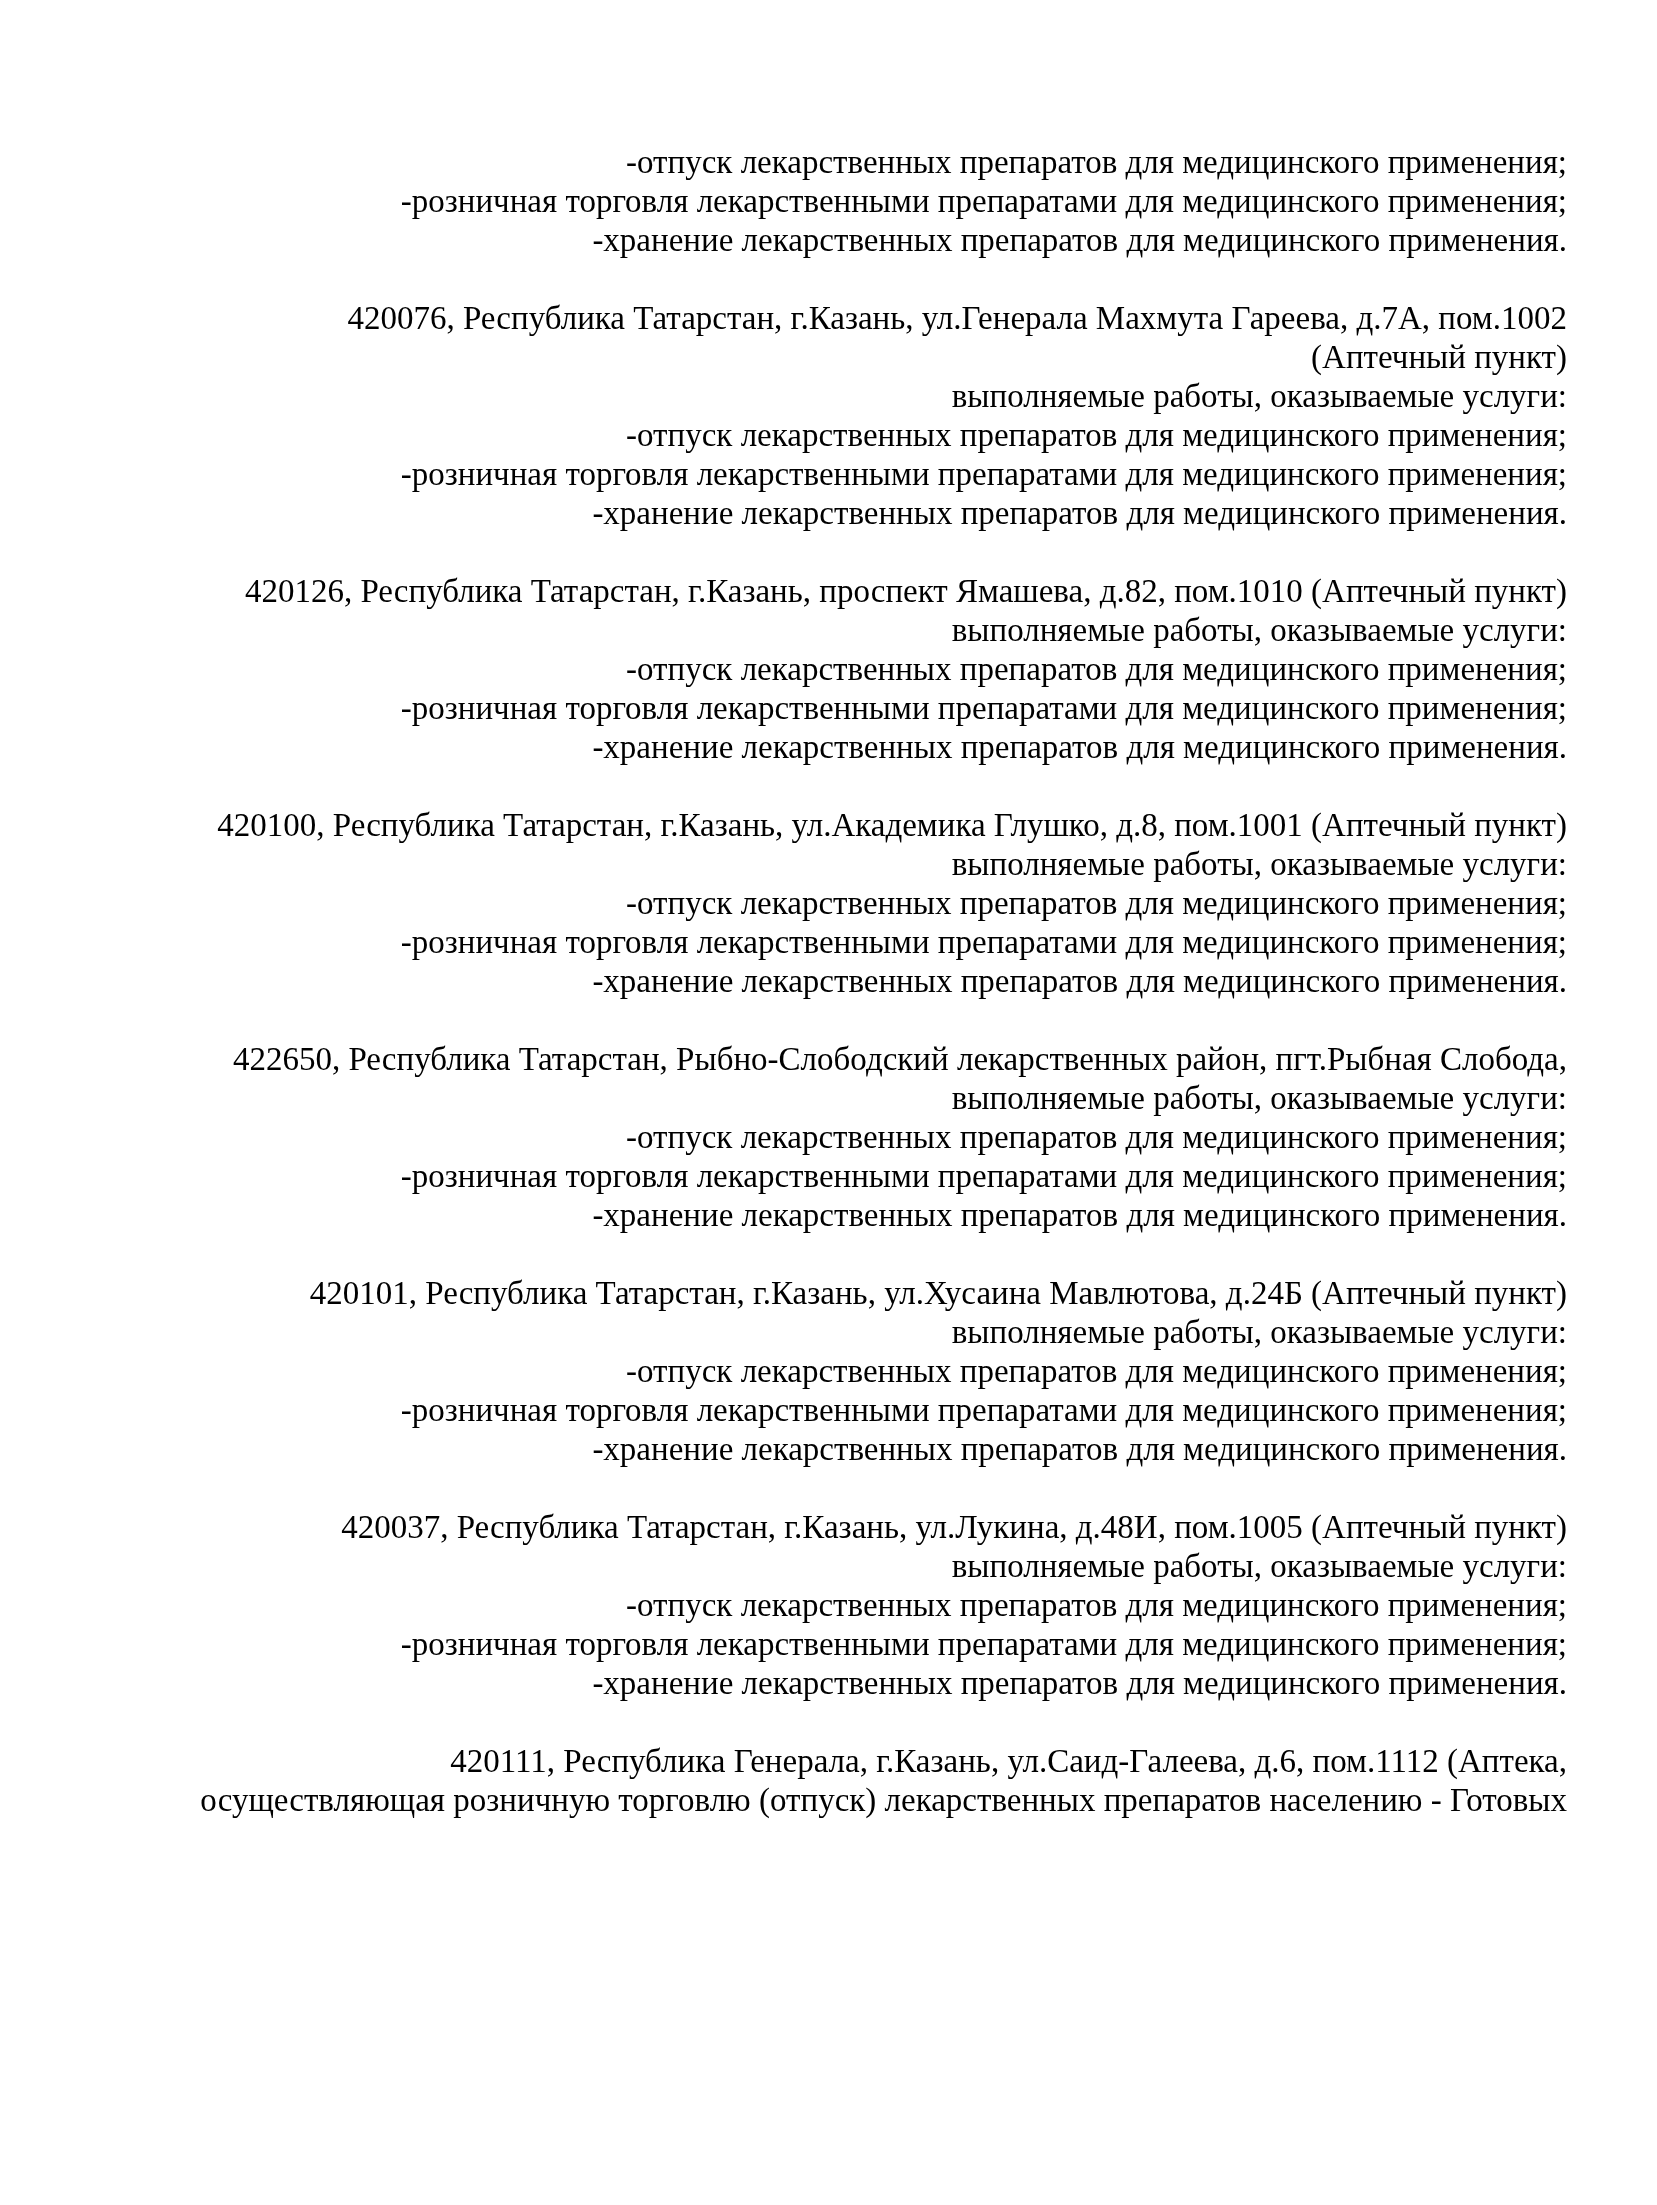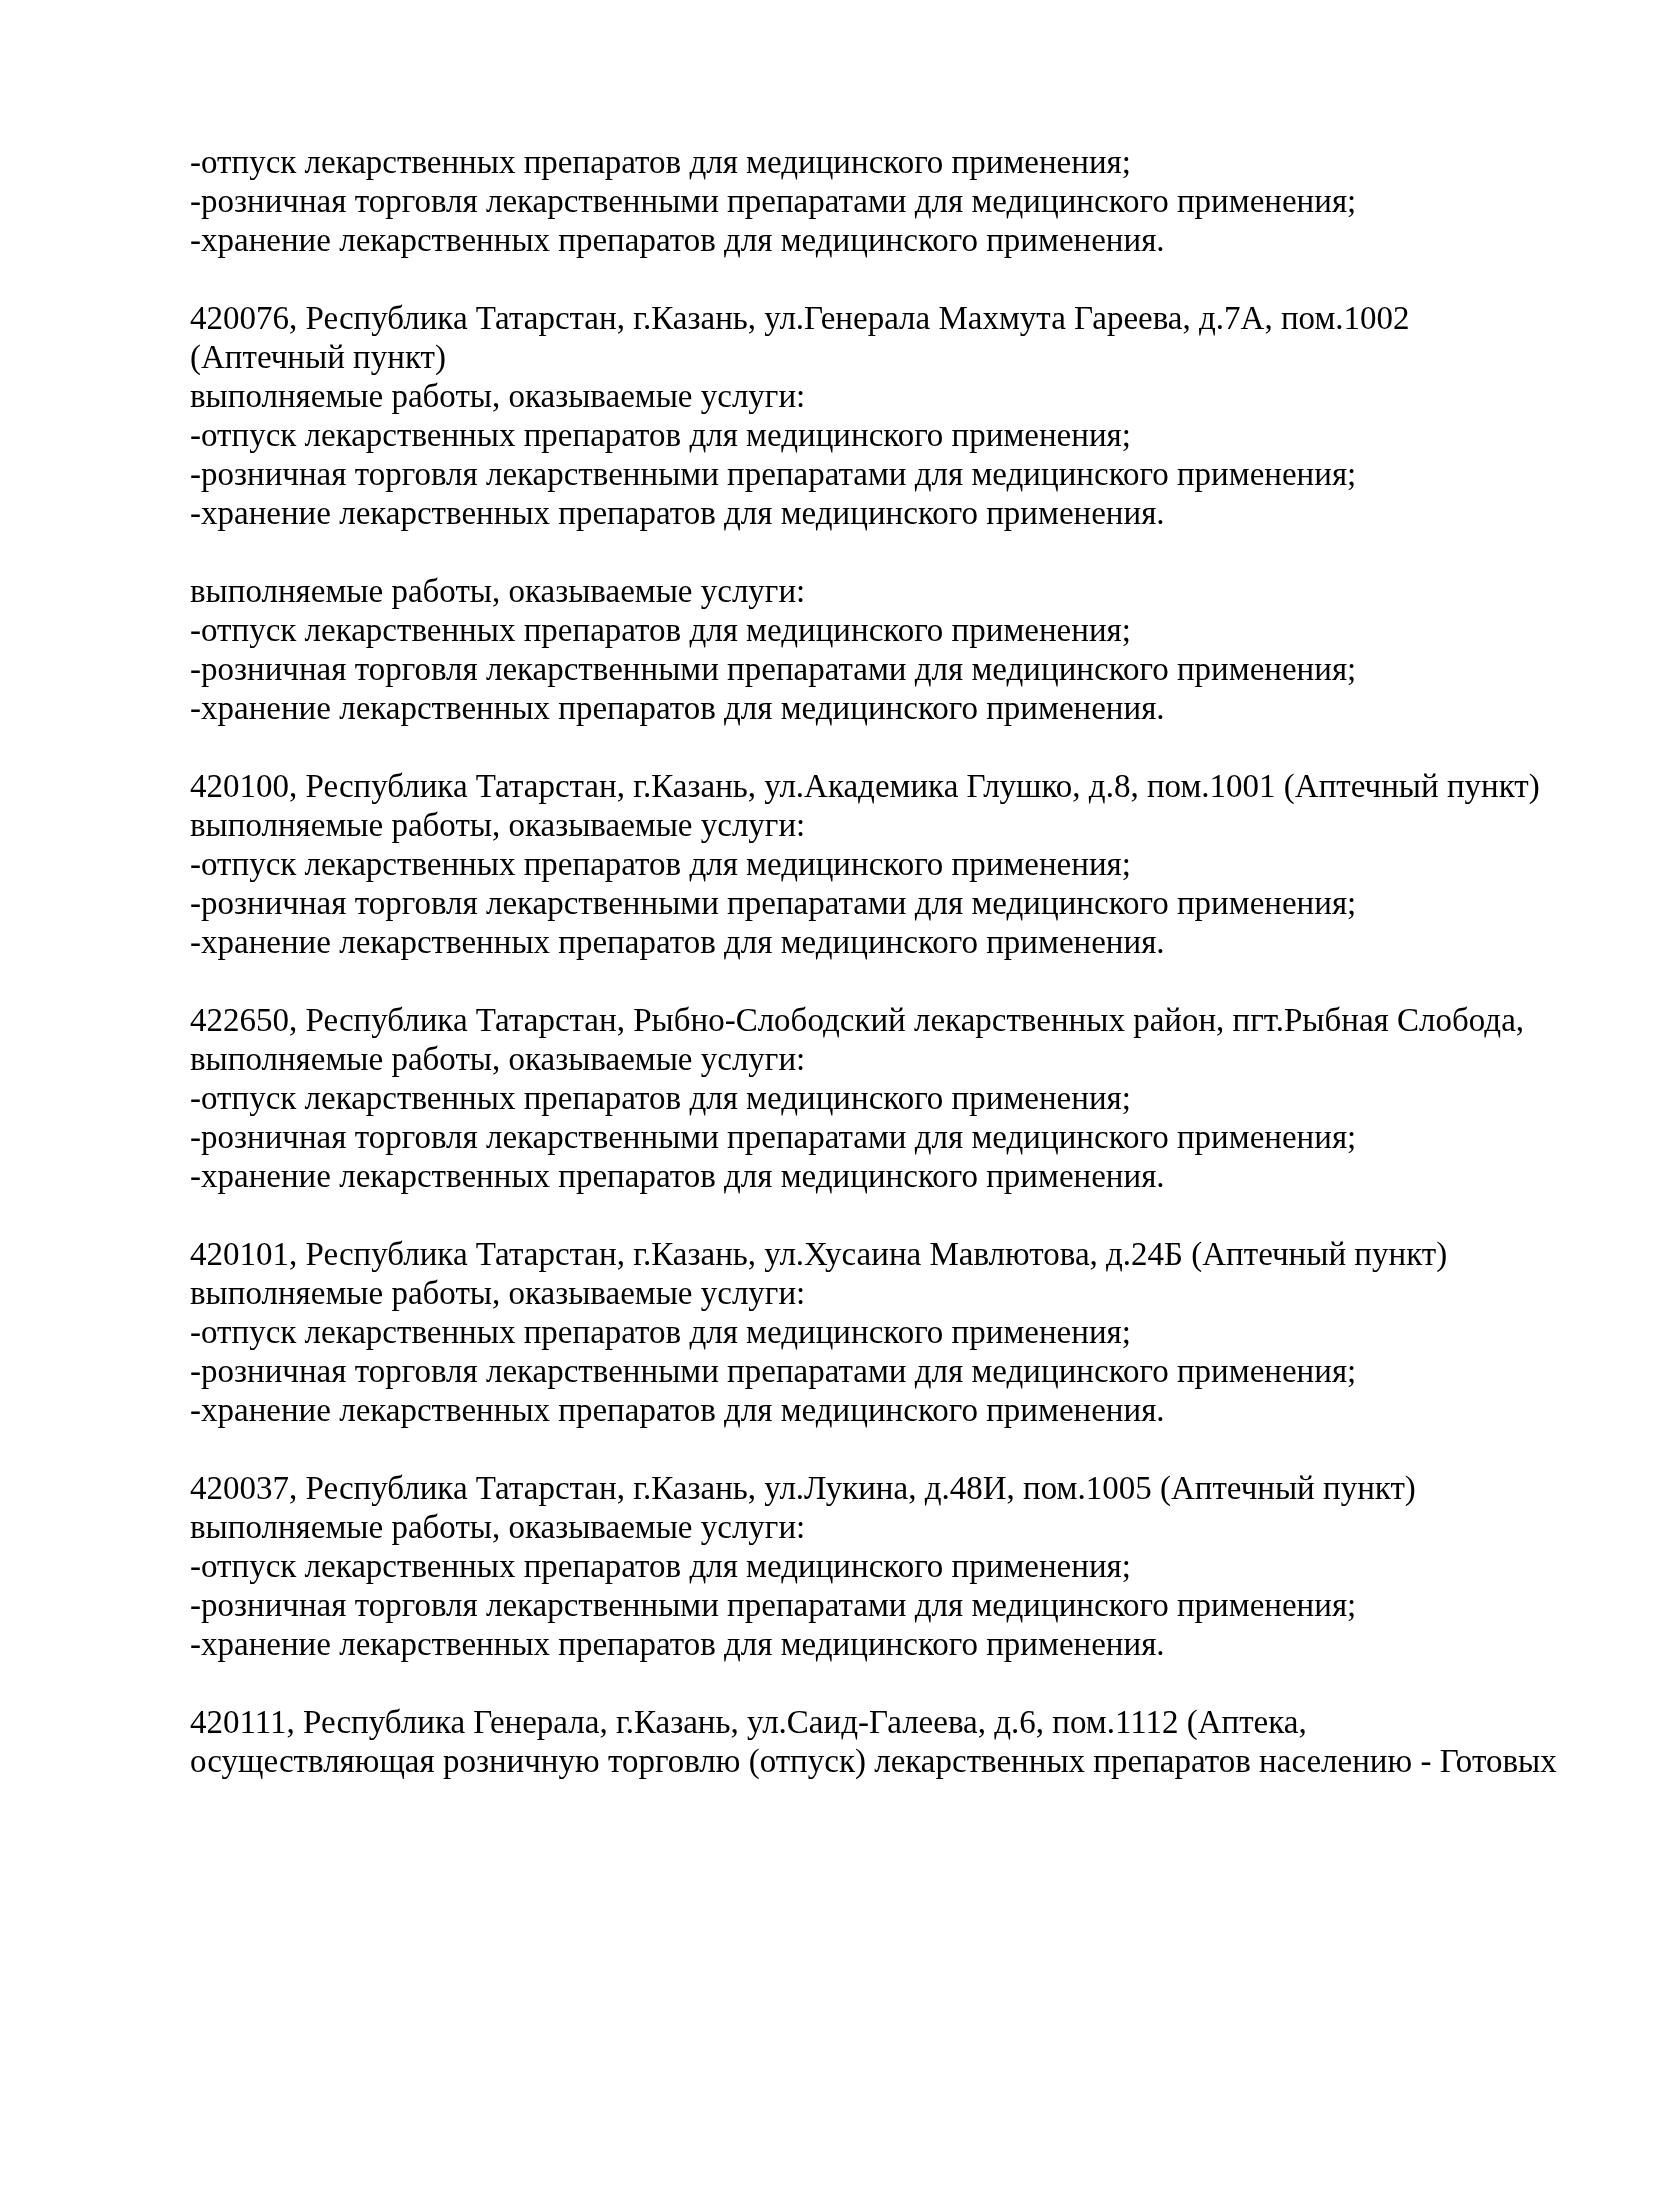--- a/index.html
+++ b/index.html
@@ -23,20 +23,21 @@
     top: 143px;
     width: 1377px;
   }
   .block {
     margin-bottom: 39px; 
   }
   .line {
     line-height: 39px;
     white-space: nowrap;
     letter-spacing: 0px;
+    text-align: right;
   }
 </style>
 </head>
 <body>
 
 <div class="page">
   <div class="content">
     <div class="block" id="intro-block">
         <div class="line">-отпуск лекарственных препаратов для медицинского применения;</div>
         <div class="line">-розничная торговля лекарственными препаратами для медицинского применения;</div>
@@ -45,20 +46,21 @@
     <div id="entries">
         <div class="block">
           <div class="line">420076, Республика Татарстан, г.Казань, ул.Генерала Махмута Гареева, д.7А, пом.1002</div>
           <div class="line">(Аптечный пункт)</div>
           <div class="line">выполняемые работы, оказываемые услуги:</div>
           <div class="line">-отпуск лекарственных препаратов для медицинского применения;</div>
           <div class="line">-розничная торговля лекарственными препаратами для медицинского применения;</div>
           <div class="line">-хранение лекарственных препаратов для медицинского применения.</div>
         </div>
         <div class="block">
+          <div class="line">420126, Республика Татарстан, г.Казань, проспект Ямашева, д.82, пом.1010 (Аптечный пункт)</div>
           <div class="line">выполняемые работы, оказываемые услуги:</div>
           <div class="line">-отпуск лекарственных препаратов для медицинского применения;</div>
           <div class="line">-розничная торговля лекарственными препаратами для медицинского применения;</div>
           <div class="line">-хранение лекарственных препаратов для медицинского применения.</div>
         </div>
         <div class="block">
           <div class="line">420100, Республика Татарстан, г.Казань, ул.Академика Глушко, д.8, пом.1001 (Аптечный пункт)</div>
           <div class="line">выполняемые работы, оказываемые услуги:</div>
           <div class="line">-отпуск лекарственных препаратов для медицинского применения;</div>
           <div class="line">-розничная торговля лекарственными препаратами для медицинского применения;</div>

